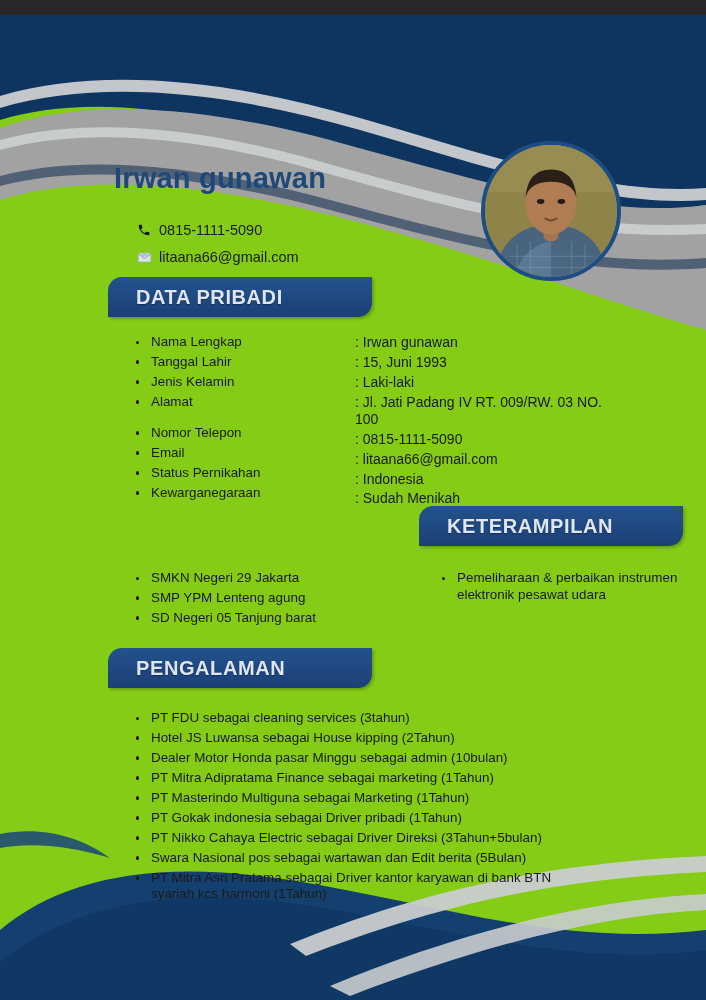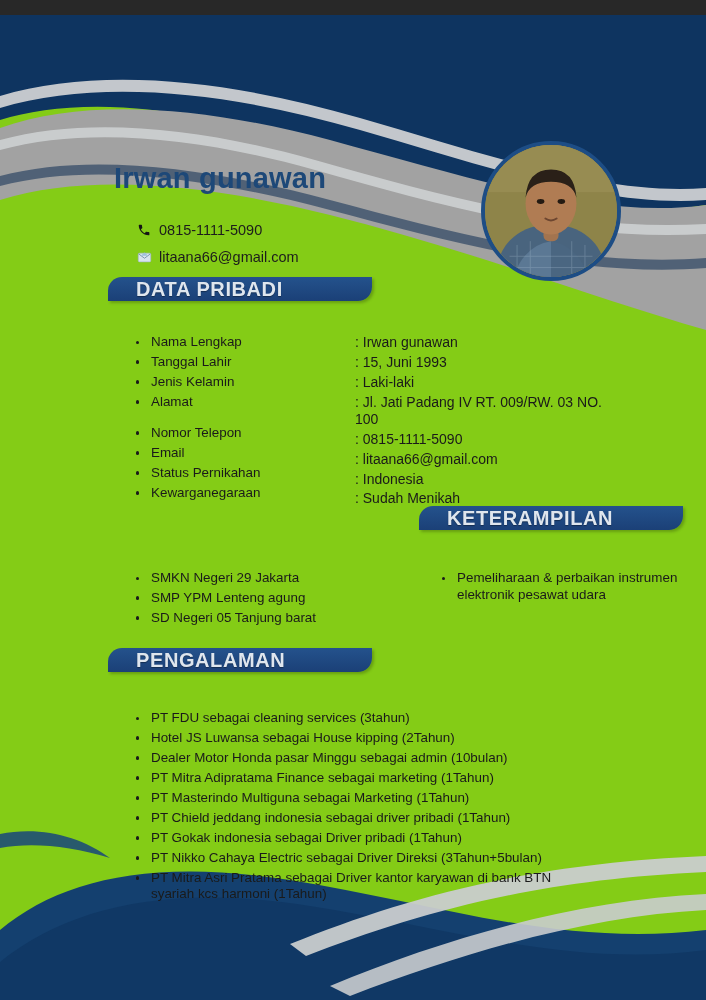--- a/index.html
+++ b/index.html
@@ -41,21 +41,21 @@
   }
 
   
   .contact{position:absolute;left:137px;top:218px;}
   .contact-row{display:flex;align-items:center;height:24px;margin-bottom:3px;}
   .contact-row .ico{width:22px;display:flex;align-items:center;}
   .contact-row .txt{font-size:14.5px;color:#1c1c1c;}
 
   
   .pill{
-    position:absolute;height:24px;
+    position:absolute;height:40px;
     background:linear-gradient(180deg,#24528c 0%,#1b4077 100%);
     border-radius:14px 0 14px 0;
     box-shadow:2px 2px 3px rgba(0,0,0,.22);
     display:flex;align-items:center;
   }
   .pill span{
     margin-left:28px;
     color:#dfe6ee;font-size:20px;font-weight:bold;letter-spacing:.6px;
     text-shadow:0 1px 1px rgba(0,0,0,.35);
   }
@@ -216,23 +216,23 @@
 
     <div class="pill" style="left:108px;top:648px;width:264px;">
       <span>PENGALAMAN</span>
     </div>
     <div class="blist" style="left:130px;top:710px;width:445px;">
       <div class="li">PT FDU sebagai cleaning services (3tahun)</div>
       <div class="li">Hotel JS Luwansa sebagai House kipping (2Tahun)</div>
       <div class="li">Dealer Motor Honda pasar Minggu sebagai admin (10bulan)</div>
       <div class="li">PT Mitra Adipratama Finance sebagai marketing (1Tahun)</div>
       <div class="li">PT Masterindo Multiguna sebagai Marketing (1Tahun)</div>
-      <div class="li">PT Chield jeddang indonesia sebagai driver pribadi (1Tahun)</div>
       <div class="li">PT Gokak indonesia sebagai Driver pribadi (1Tahun)</div>
       <div class="li">PT Nikko Cahaya Electric sebagai Driver Direksi (3Tahun+5bulan)</div>
+      <div class="li">Swara Nasional pos sebagai wartawan dan Edit berita (5Bulan)</div>
       <div class="li">PT Mitra Asri Pratama sebagai Driver kantor karyawan di bank BTN syariah kcs harmoni (1Tahun)</div>
     </div>
 
   </div>
 
   <div class="bar-top"></div>
   <div class="bar-bottom"></div>
 </div>
 
 </body></html>

